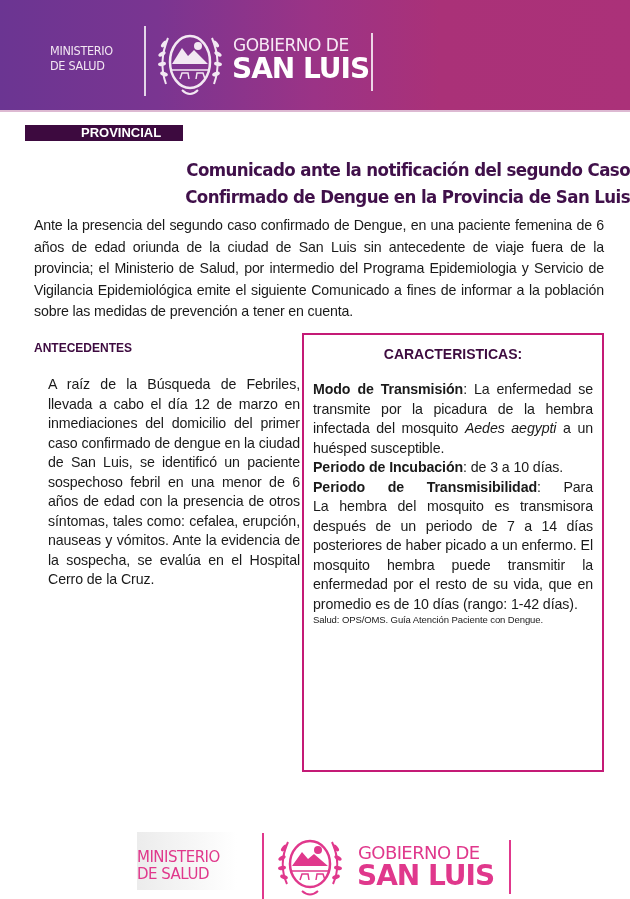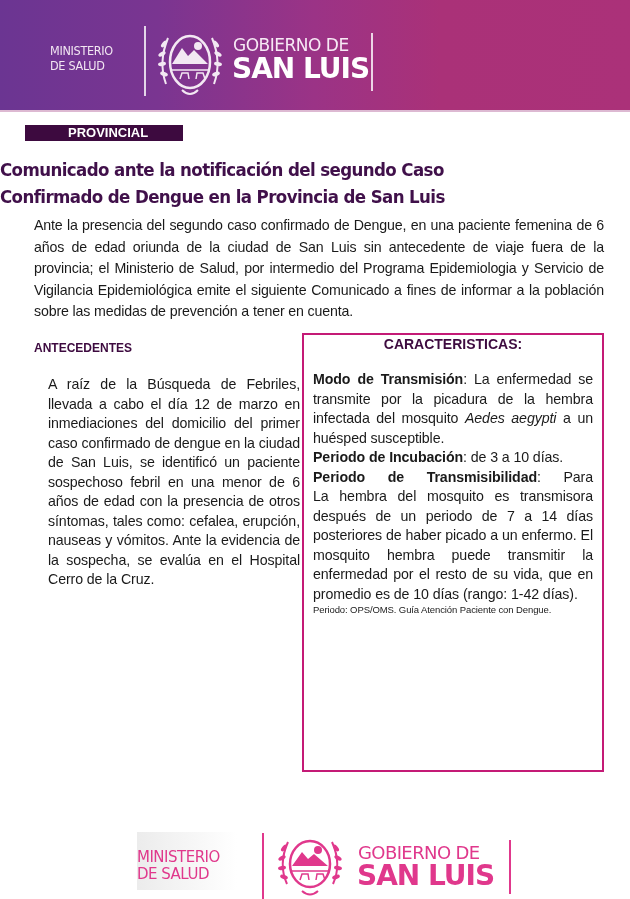--- a/index.html
+++ b/index.html
@@ -27,26 +27,26 @@
   }
   .hdr-sanluis {
     position: absolute; left: 232px; top: 54px; color: #ffffff;
     font-family: "DejaVu Sans", sans-serif; font-weight: bold; font-size: 28px; line-height: 30px; letter-spacing: -1px;
   }
 
   
   .badge {
     position: absolute; left: 25px; top: 125px; width: 158px; height: 16px;
     background: #3d0a3f; color: #ffffff; font-weight: bold; font-size: 13px; line-height: 16px;
-    padding-left: 43px;
+    padding-left: 56px;
   }
 
   
   .title {
-    position: absolute; left: 0; top: 156px; width: 630px; text-align: left;
+    position: absolute; left: 0; top: 156px; width: 630px; text-align: right;
     color: #40104a; font-family: "DejaVu Sans", sans-serif; font-weight: bold; font-size: 18.5px; line-height: 27px;
     letter-spacing: -0.6px; font-stretch: condensed;
   }
 
   
   .intro {
     position: absolute; left: 34px; top: 215px; width: 570px;
     font-size: 14.2px; line-height: 21.5px; text-align: justify; text-align-last: left;
     letter-spacing: -0.15px;
   }
@@ -60,21 +60,21 @@
     position: absolute; left: 48px; top: 375px; width: 252px;
     font-size: 14.2px; line-height: 19.5px; text-align: justify; letter-spacing: -0.1px;
   }
   .antec-body p { margin: 0; }
   .antec-body p.last { text-align-last: left; }
   .antec-body b { font-weight: bold; }
 
   
   .box {
     position: absolute; left: 302px; top: 333px; width: 302px; height: 439px;
-    border: 2px solid #c41a76; padding: 0 9px 0 9px;
+    border: 2px solid #c41a76; padding: 10px 9px 0 9px;
   }
   .box-heading {
     text-align: center; color: #3d0a3f; font-weight: bold; font-size: 14px; line-height: 18px;
     margin-bottom: 17px;
   }
   .box-body { font-size: 14.2px; line-height: 19.5px; text-align: justify; letter-spacing: -0.1px; }
   .box-body p { margin: 0; }
   .box-body .lbl { font-weight: bold; }
   .box-body .nolast { text-align-last: left; }
   .box-body .just-full { text-align-last: justify; }
@@ -147,21 +147,21 @@
   <p>A raíz de la Búsqueda de Febriles, llevada a cabo el día 12 de marzo en inmediaciones del domicilio del primer caso confirmado de dengue en la ciudad de San Luis, se identificó un paciente sospechoso febril en una menor de 6 años de edad con la presencia de otros síntomas, tales como: cefalea, erupción, nauseas y vómitos. Ante la evidencia de la sospecha, se evalúa en el Hospital Cerro de la Cruz.</p>
 </div>
 
 <div class="box">
   <h2 class="box-heading">CARACTERISTICAS:</h2>
   <div class="box-body">
     <p class="nolast"><span class="lbl">Modo de Transmisión</span><span>: La enfermedad se transmite por la picadura de la hembra infectada del mosquito </span><i>Aedes aegypti</i><span> a un huésped susceptible.</span></p>
     <p class="nolast"><span class="lbl">Periodo de Incubación</span><span>: de 3 a 10 días.</span></p>
     <p class="just-full"><span class="lbl">Periodo de Transmisibilidad</span><span>: Para</span></p>
     <p class="nolast">La hembra del mosquito es transmisora después de un periodo de 7 a 14 días posteriores de haber picado a un enfermo. El mosquito hembra puede transmitir la enfermedad por el resto de su vida, que en promedio es de 10 días (rango: 1-42 días).</p>
-    <p class="source">Periodo: OPS/OMS. Guía Atención Paciente con Dengue.</p>
+    <p class="source">Salud: OPS/OMS. Guía Atención Paciente con Dengue.</p>
   </div>
 </div>
 
 <div>
   <div class="ft-fade"></div>
   <div class="ft-ministerio">
     <div>MINISTERIO</div>
     <div>DE SALUD</div>
   </div>
   <div class="ft-divider ft-div1"></div>

